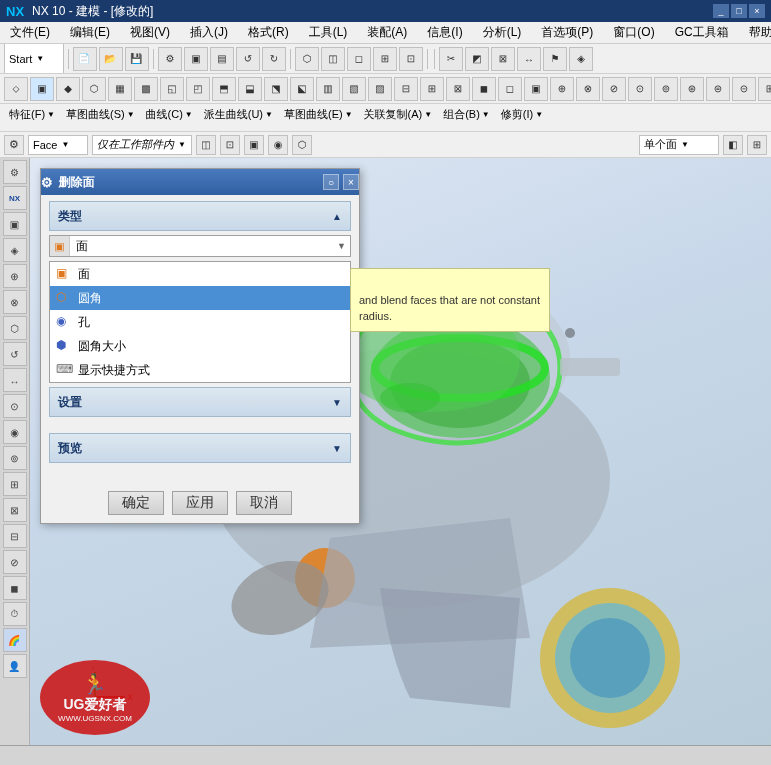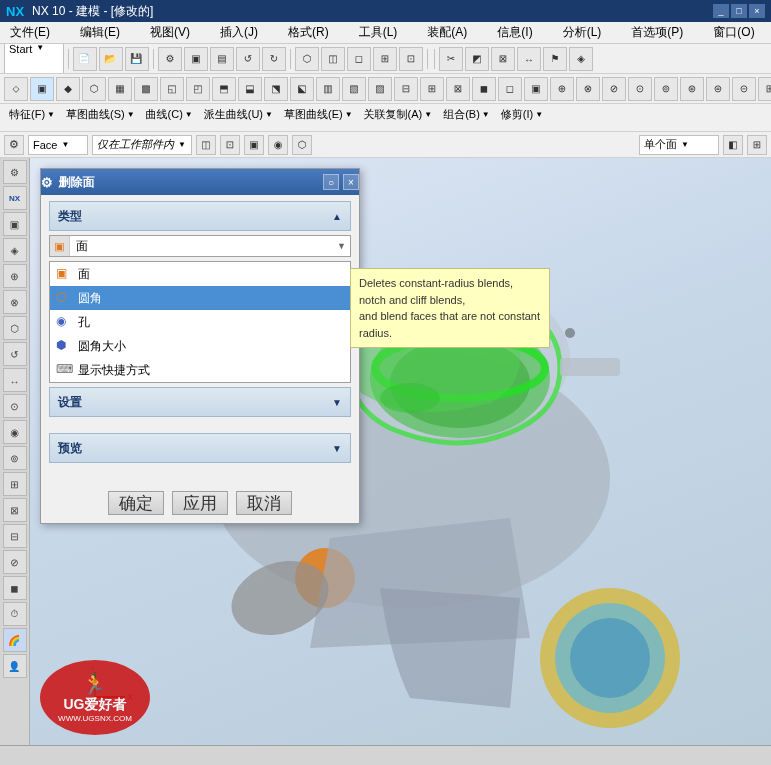--- a/index.html
+++ b/index.html
@@ -6,28 +6,28 @@
     body { width: 771px; height: 765px; overflow: hidden; font-family: 'Microsoft YaHei', SimSun, Arial, sans-serif; font-size: 12px; background: #c8c8c8; position: relative; }
 
     
     #titlebar { background: #1a3a6b; color: white; height: 22px; display: flex; align-items: center; padding: 0 6px; font-size: 12px; }
     #titlebar .nx-logo { color: #00bfff; font-weight: bold; margin-right: 8px; font-size: 13px; }
     #titlebar .title-text { flex: 1; font-size: 12px; }
     #titlebar .win-btns { display: flex; gap: 2px; }
     #titlebar .win-btn { width: 16px; height: 14px; background: #4a6fa5; border: none; color: white; font-size: 9px; cursor: pointer; display: flex; align-items: center; justify-content: center; }
 
     
-    #menubar { background: #f0f0f0; height: 22px; display: flex; align-items: center; padding: 0 4px; border-bottom: 1px solid #ccc; font-size: 12px; gap: 18px; }
+    #menubar { background: #f0f0f0; height: 22px; display: flex; align-items: center; padding: 0 4px; border-bottom: 1px solid #ccc; font-size: 12px; gap: 8px; }
     .menu-item { padding: 2px 6px; cursor: pointer; white-space: nowrap; }
 
     
     .toolbar-row { background: #f0f0f0; height: 30px; display: flex; align-items: center; padding: 2px 4px; border-bottom: 1px solid #d0d0d0; gap: 2px; overflow: hidden; }
     .tb-btn { width: 24px; height: 24px; background: #e8e8e8; border: 1px solid #c0c0c0; cursor: pointer; display: flex; align-items: center; justify-content: center; font-size: 10px; color: #333; flex-shrink: 0; }
     .tb-sep { width: 1px; height: 20px; background: #c0c0c0; margin: 0 2px; flex-shrink: 0; }
-    .tb-dropdown { display: flex; border: 1px solid #c0c0c0; background: white; height: 34px; padding: 0 4px; cursor: pointer; font-size: 11px; white-space: nowrap; }
+    .tb-dropdown { display: flex; align-items: center; border: 1px solid #c0c0c0; background: white; height: 34px; padding: 0 4px; cursor: pointer; font-size: 11px; white-space: nowrap; }
     .tb-dropdown .arrow { margin-left: 4px; font-size: 8px; }
 
     
     .search-box { display: flex; align-items: center; border: 1px solid #c0c0c0; background: white; height: 22px; width: 130px; }
     .search-box input { border: none; outline: none; font-size: 11px; padding: 0 4px; width: 100px; }
     .search-btn { width: 20px; height: 20px; background: #e0e0e0; border-left: 1px solid #c0c0c0; cursor: pointer; display: flex; align-items: center; justify-content: center; font-size: 10px; }
 
     
     .feature-toolbar { background: #f0f0f0; height: 28px; display: flex; align-items: flex-start; padding: 0 4px; border-bottom: 1px solid #d0d0d0; font-size: 11px; gap: 1px; overflow: hidden; }
     .ft-item { padding: 3px 5px; cursor: pointer; white-space: nowrap; display: flex; align-items: center; gap: 2px; }
@@ -83,21 +83,21 @@
     
     #tooltip { position: absolute; top: 110px; left: 320px; background: #ffffc0; border: 1px solid #c0c080; padding: 6px 8px; font-size: 11px; max-width: 200px; line-height: 1.5; z-index: 200; color: #333; }
 
     
     .collapsed-section { display: flex; align-items: center; justify-content: space-between; background: linear-gradient(to bottom, #dde8f0, #c8d8e8); border: 1px solid #a0b8cc; height: 30px; padding: 0 8px; cursor: pointer; margin-bottom: 16px; }
     .collapsed-section .section-title { font-size: 12px; font-weight: bold; color: #1a3a6b; }
     .collapsed-section .section-arrow { font-size: 10px; color: #1a3a6b; }
 
     
     .dialog-btns { display: flex; justify-content: center; gap: 8px; padding: 6px 8px 8px; }
-    .dlg-btn { min-width: 56px; height: 24px; background: linear-gradient(to bottom, #e8e8e8, #d0d0d0); border: 1px solid #a0a0a0; cursor: pointer; font-size: 17px; color: #333; padding: 0 8px; }
+    .dlg-btn { min-width: 56px; height: 24px; background: linear-gradient(to bottom, #e8e8e8, #d0d0d0); border: 1px solid #a0a0a0; cursor: pointer; font-size: 14px; color: #333; padding: 0 8px; }
 
     
     #statusbar { position: absolute; bottom: 0; width: 771px; background: #d4d4d4; height: 28px; display: flex; align-items: center; padding: 0 8px; border-top: 1px solid #a0a0a0; font-size: 11px; gap: 8px; }
 
     
     .watermark { position: absolute; bottom: 30px; left: 10px; width: 110px; height: 75px; background: #cc1111; border-radius: 50%; display: flex; flex-direction: column; align-items: center; justify-content: center; opacity: 0.85; z-index: 150; }
     .watermark-text1 { color: white; font-size: 14px; font-weight: bold; }
     .watermark-text2 { color: white; font-size: 8px; }
     .watermark-icon { color: white; font-size: 20px; }
 
@@ -397,21 +397,21 @@
       </div>
 
       <div class="dialog-btns">
         <button class="dlg-btn">确定</button>
         <button class="dlg-btn">应用</button>
         <button class="dlg-btn">取消</button>
       </div>
     </div>
 
     <div id="tooltip">
-      <span>Deletes constant-radius blends, notch and cliff blends,</span><br>
+      <br>
       <span>and blend faces that are not constant radius.</span>
     </div>
 
     <div class="watermark">
       <span class="watermark-icon">🏃</span>
       <span class="watermark-text1">UG爱好者</span>
       <span class="watermark-text2">WWW.UGSNX.COM</span>
     </div>
 
     <div class="axes" style="position:absolute;bottom:55px;left:55px;">

